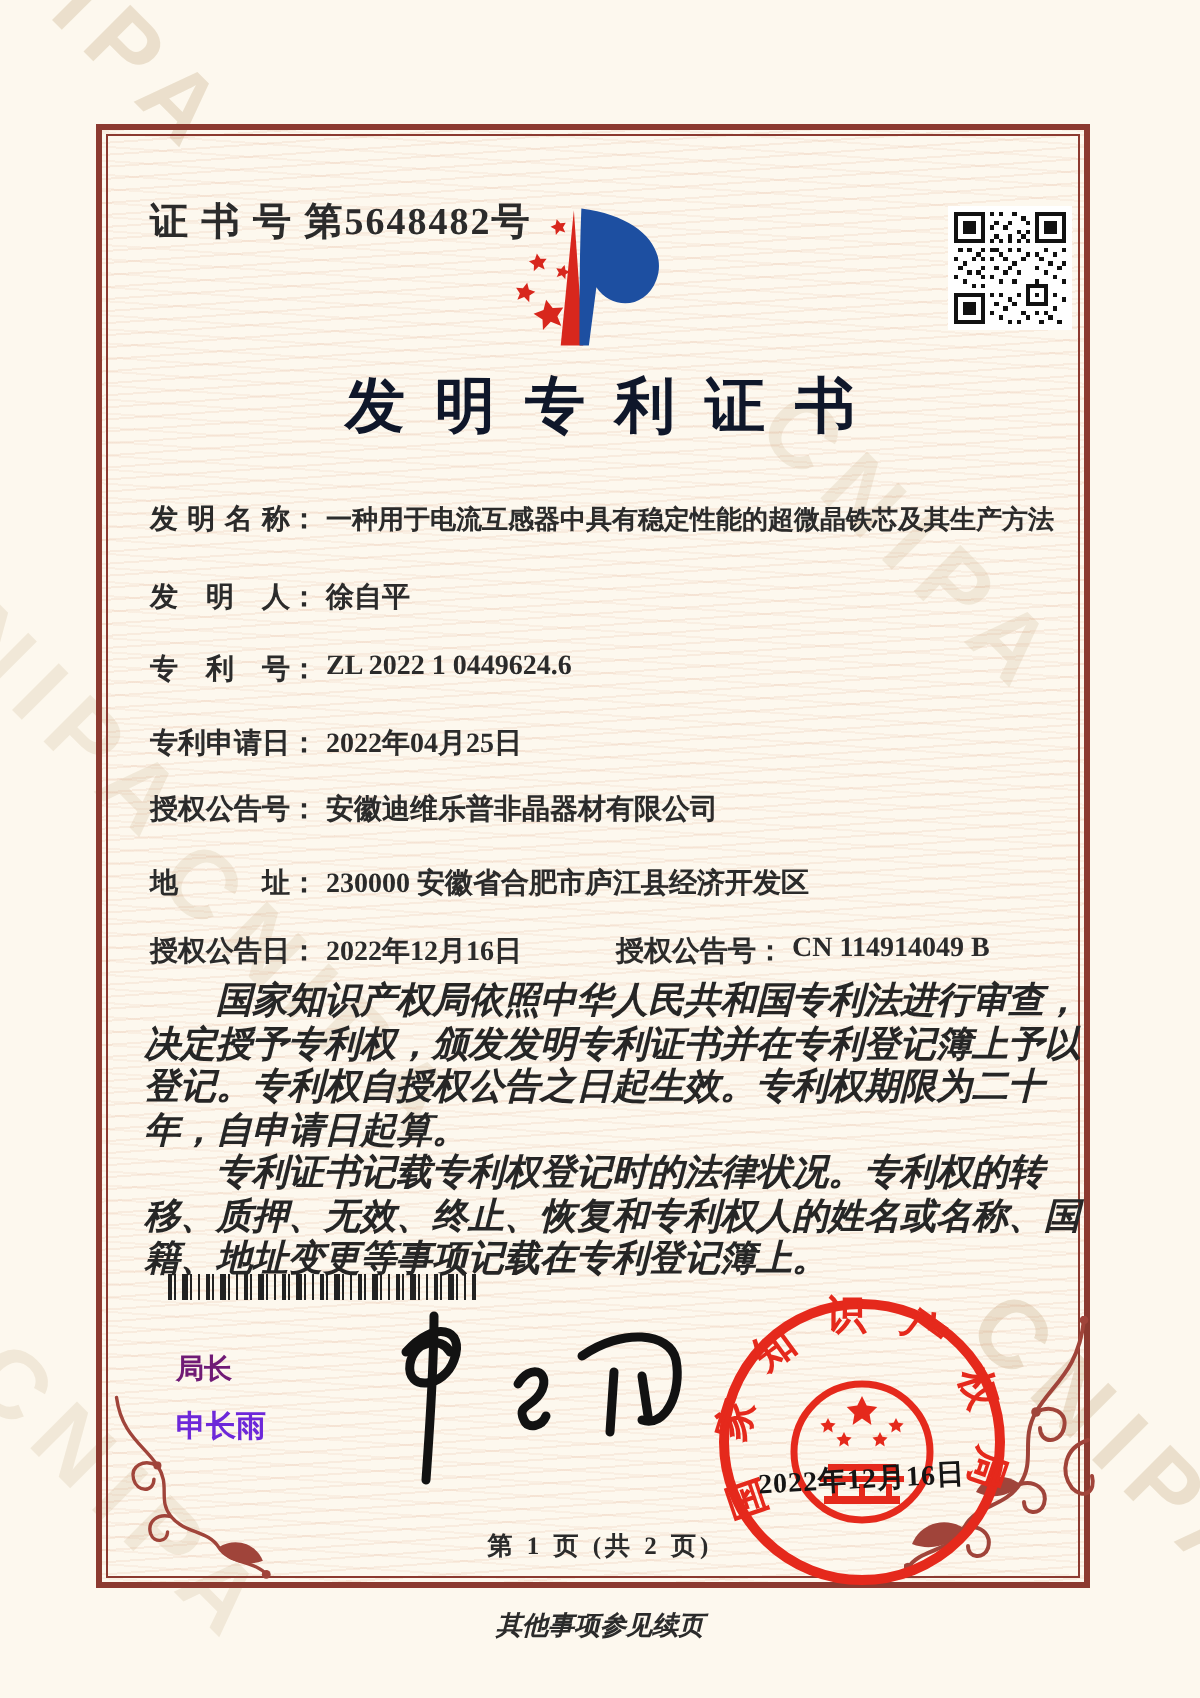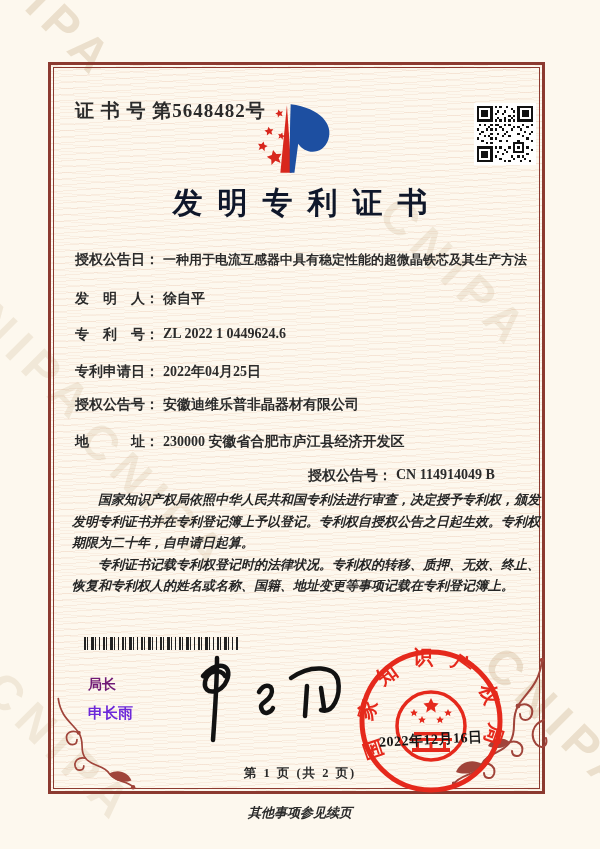--- a/index.html
+++ b/index.html
@@ -25,22 +25,22 @@
          font-size:30px;font-weight:700;letter-spacing:15px;padding-left:15px;
          box-sizing:border-box;color:#0f172a;}
   
   .row{position:absolute;left:75px;width:470px;font-size:14px;font-weight:700;white-space:nowrap;}
   .lbl{display:inline-block;width:70px;text-align:justify;text-align-last:justify;vertical-align:top;}
   .colon{display:inline-block;vertical-align:top;}
   .val{margin-left:4px;}
   .val-long{font-size:13px;}
   .grant-group2{position:absolute;left:233px;top:0;}
   
-  .legal{position:absolute;left:72px;top:490px;width:470px;font-size:13px;line-height:21.5px;
-         font-style:italic;color:#262626;font-family:Liberation Mono, monospace;}
+  .legal{position:absolute;left:72px;top:490px;width:470px;font-size:18px;line-height:21.5px;
+         font-style:italic;color:#262626;}
   .legal p{margin:0;text-indent:2em;font-weight:600;}
   
   .barcode{position:absolute;left:84px;top:637px;width:154px;height:13px;
     background:repeating-linear-gradient(90deg,
       #222 0 2px,transparent 2px 3px,#222 3px 4px,transparent 4px 7px,
       #222 7px 10px,transparent 10px 11px,#222 11px 12px,transparent 12px 15px,
       #222 15px 16px,transparent 16px 19px);}
   
   .director-label{position:absolute;left:88px;top:676px;font-family:"Liberation Sans","DejaVu Sans",sans-serif;
                   font-size:14px;font-weight:700;color:#701a75;}
@@ -227,38 +227,41 @@
         <rect x="21" y="23" width="1" height="1"></rect>
         <rect x="23" y="24" width="1" height="1"></rect>
         <rect x="19" y="24" width="1" height="1"></rect>
         <rect x="22" y="18" width="1" height="1"></rect>
     </g>
   </svg>
 
   <div class="title">发明专利证书</div>
 
   <div class="row" style="top:251px;">
-    <span class="lbl">授权公告日</span><span class="colon">：</span><span class="val val-long">一种用于电流互感器中具有稳定性能的超微晶铁芯及其生产方法</span>
+    <span class="lbl">发明名称</span><span class="colon">：</span><span class="val val-long">一种用于电流互感器中具有稳定性能的超微晶铁芯及其生产方法</span>
   </div>
   <div class="row" style="top:290px;">
     <span class="lbl">发明人</span><span class="colon">：</span><span class="val">徐自平</span>
   </div>
   <div class="row" style="top:326px;">
     <span class="lbl">专利号</span><span class="colon">：</span><span class="val">ZL 2022 1 0449624.6</span>
   </div>
   <div class="row" style="top:363px;">
     <span class="lbl">专利申请日</span><span class="colon">：</span><span class="val">2022年04月25日</span>
   </div>
   <div class="row" style="top:396px;">
     <span class="lbl">授权公告号</span><span class="colon">：</span><span class="val">安徽迪维乐普非晶器材有限公司</span>
   </div>
   <div class="row" style="top:433px;">
     <span class="lbl">地址</span><span class="colon">：</span><span class="val">230000 安徽省合肥市庐江县经济开发区</span>
   </div>
   <div class="row" style="top:467px;">
+    <span>
+      <span class="lbl">授权公告日</span><span class="colon">：</span><span class="val">2022年12月16日</span>
+    </span>
     <span class="grant-group2">
       <span class="lbl">授权公告号</span><span class="colon">：</span><span class="val">CN 114914049 B</span>
     </span>
   </div>
 
   <div class="legal">
     <p>国家知识产权局依照中华人民共和国专利法进行审查，决定授予专利权，颁发发明专利证书并在专利登记簿上予以登记。专利权自授权公告之日起生效。专利权期限为二十年，自申请日起算。</p>
     <p>专利证书记载专利权登记时的法律状况。专利权的转移、质押、无效、终止、恢复和专利权人的姓名或名称、国籍、地址变更等事项记载在专利登记簿上。</p>
   </div>
 

